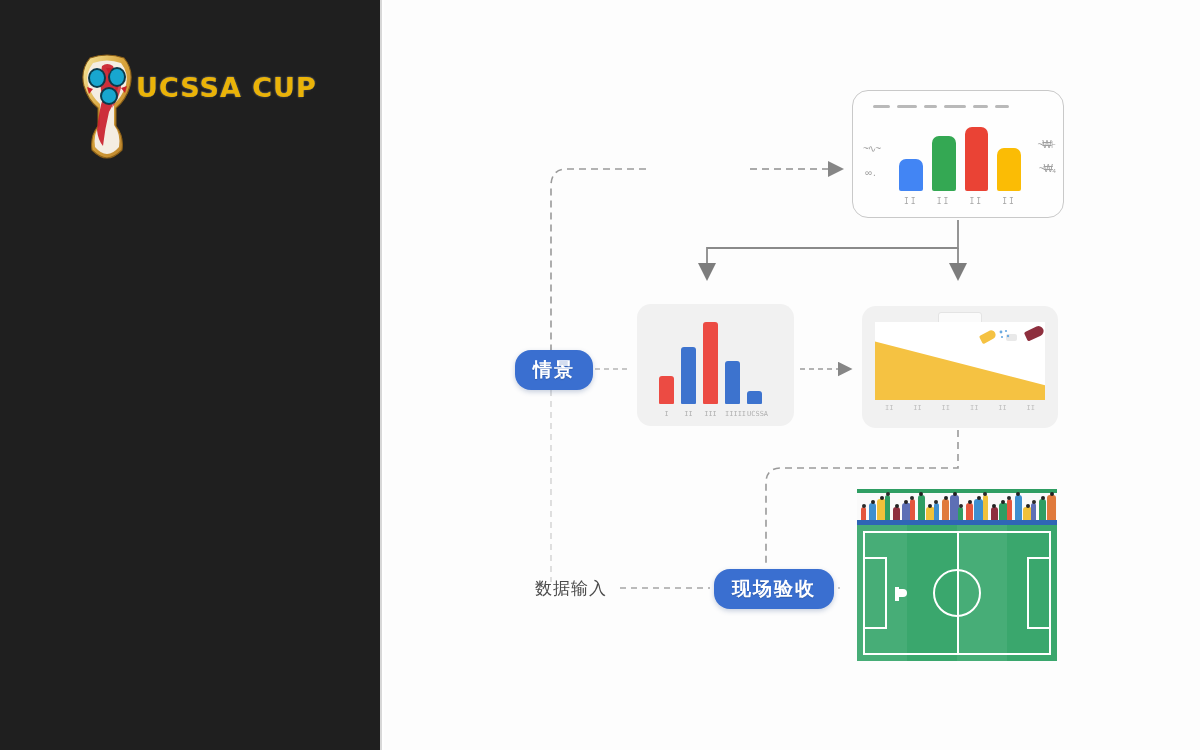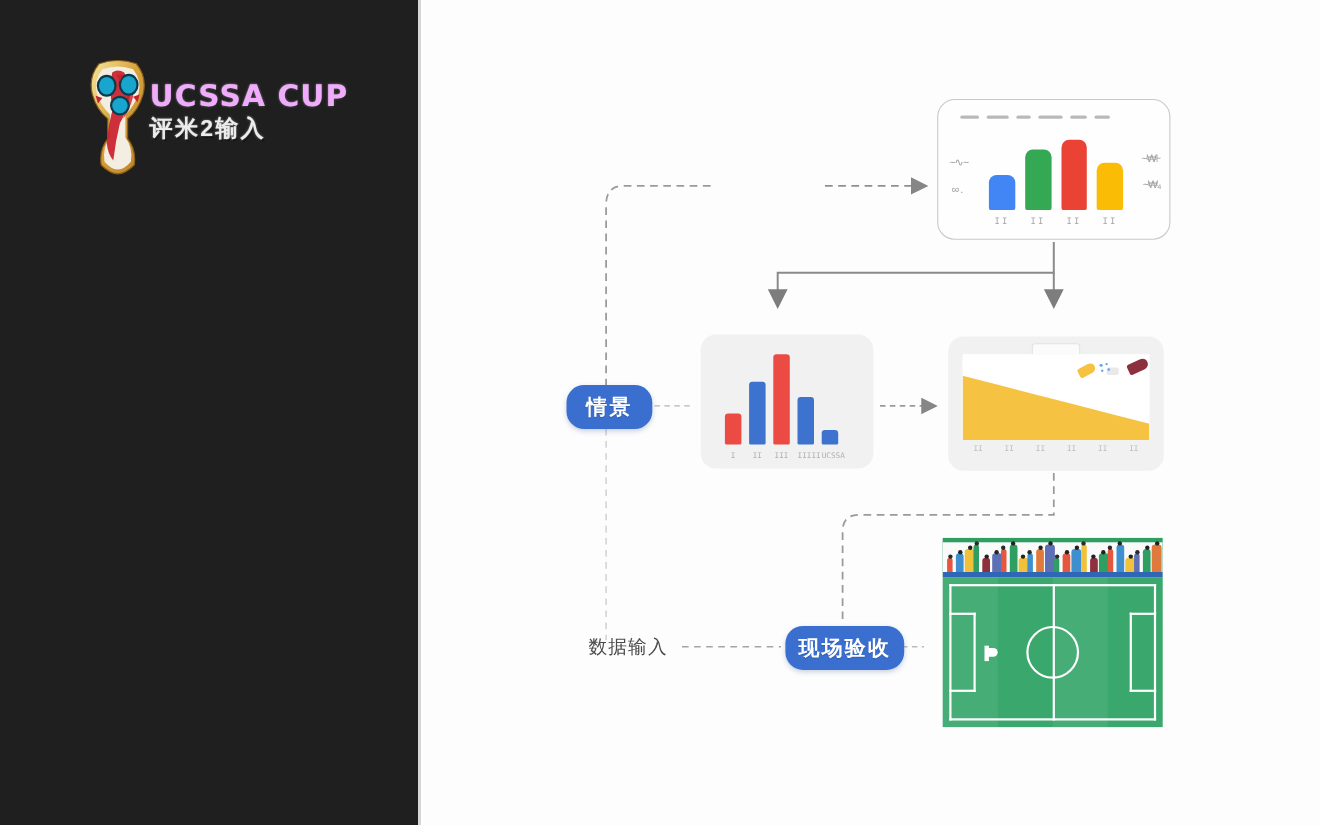--- a/index.html
+++ b/index.html
@@ -16,21 +16,21 @@
     background: #1f1f1f;
     border-right: 2px solid #d8d8d8;
   }
   .logo-wrap { position: absolute; left: 70px; top: 52px; width: 250px; height: 110px; }
 
   .trophy { position: absolute; left: 2px; top: 2px; width: 70px; height: 106px; }
 
   .logo-text { position: absolute; left: 66px; top: 22px; width: 190px; }
   .logo-line1 {
     font-size: 27px; font-weight: bold; letter-spacing: 1px;
-    color: #f0abfc; line-height: 1;
+    color: #eab308; line-height: 1;
     font-family: "DejaVu Sans", sans-serif;
     text-shadow: 0 0 2px rgba(255,255,255,.55), 1px 1px 0 rgba(0,0,0,.6);
     filter: blur(.35px);
   }
   .logo-line2 {
     margin-top: 5px;
     font-size: 21px; font-weight: bold; letter-spacing: 2px;
     color: #ececec; line-height: 1.1;
     text-shadow: 0 0 2px rgba(255,255,255,.5), 1px 1px 0 rgba(0,0,0,.6);
     filter: blur(.35px);
@@ -50,21 +50,21 @@
     background: #3a6fd0;
     color: #ffffff;
     border-radius: 16px;
     font-size: 19px; font-weight: bold;
     letter-spacing: 2px;
     box-shadow: 0 2px 5px rgba(40,70,130,.25);
     text-shadow: 0 1px 1px rgba(0,0,0,.18);
   }
   #pill-data   { left: 648px; top: 148px; width: 96px;  height: 42px; }
   #pill-scene  { left: 515px; top: 350px; width: 78px;  height: 40px; }
-  #pill-accept { left: 714px; top: 569px; width: 108px; height: 40px; }
+  #pill-accept { left: 714px; top: 569px; width: 120px; height: 40px; }
 
   .plain-label {
     position: absolute; left: 535px; top: 577px;
     font-size: 17px; color: #4b4b4b; letter-spacing: 1px;
     white-space: nowrap;
     filter: blur(.2px);
   }
 
   
   .card-outline {
@@ -180,21 +180,20 @@
         <ellipse cx="45" cy="23" rx="7" ry="8" fill="#18a6cf"></ellipse>
         <ellipse cx="37" cy="42" rx="9" ry="9" fill="#0b3a4a"></ellipse>
         <ellipse cx="37" cy="42" rx="7" ry="7" fill="#18a6cf"></ellipse>
         <path d="M34 14 l6 0 -3 6 Z" fill="#c9202c"></path>
         <path d="M15 33 l6 2 -4 5 Z" fill="#c9202c"></path>
         <path d="M55 32 l-6 2 4 5 Z" fill="#c9202c"></path>
       </svg>
 
       <div class="logo-text">
         <div class="logo-line1">UCSSA CUP</div>
-        <div class="logo-line2">评米2输入</div>
       </div>
     </div>
   </div>
 
   <div class="canvas"></div>
 
   <svg class="svg-layer">
     <defs>
       <marker id="arrowSolid" markerWidth="12" markerHeight="12" refX="5" refY="5" orient="auto">
         <path d="M0,0 L10,5 L0,10 Z" fill="#7d7d7d"></path>

